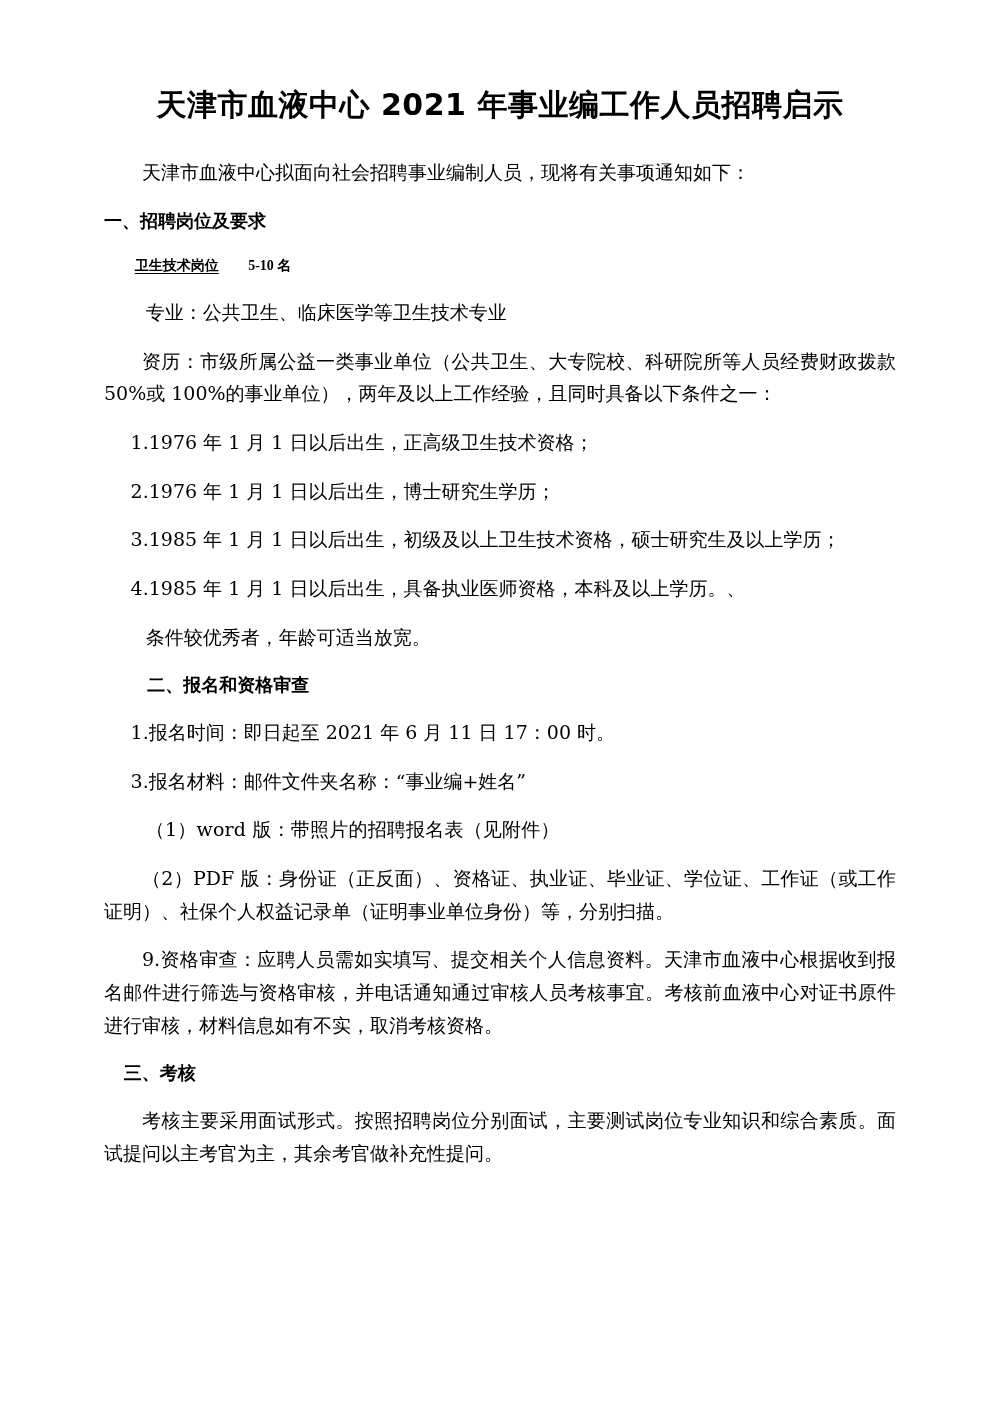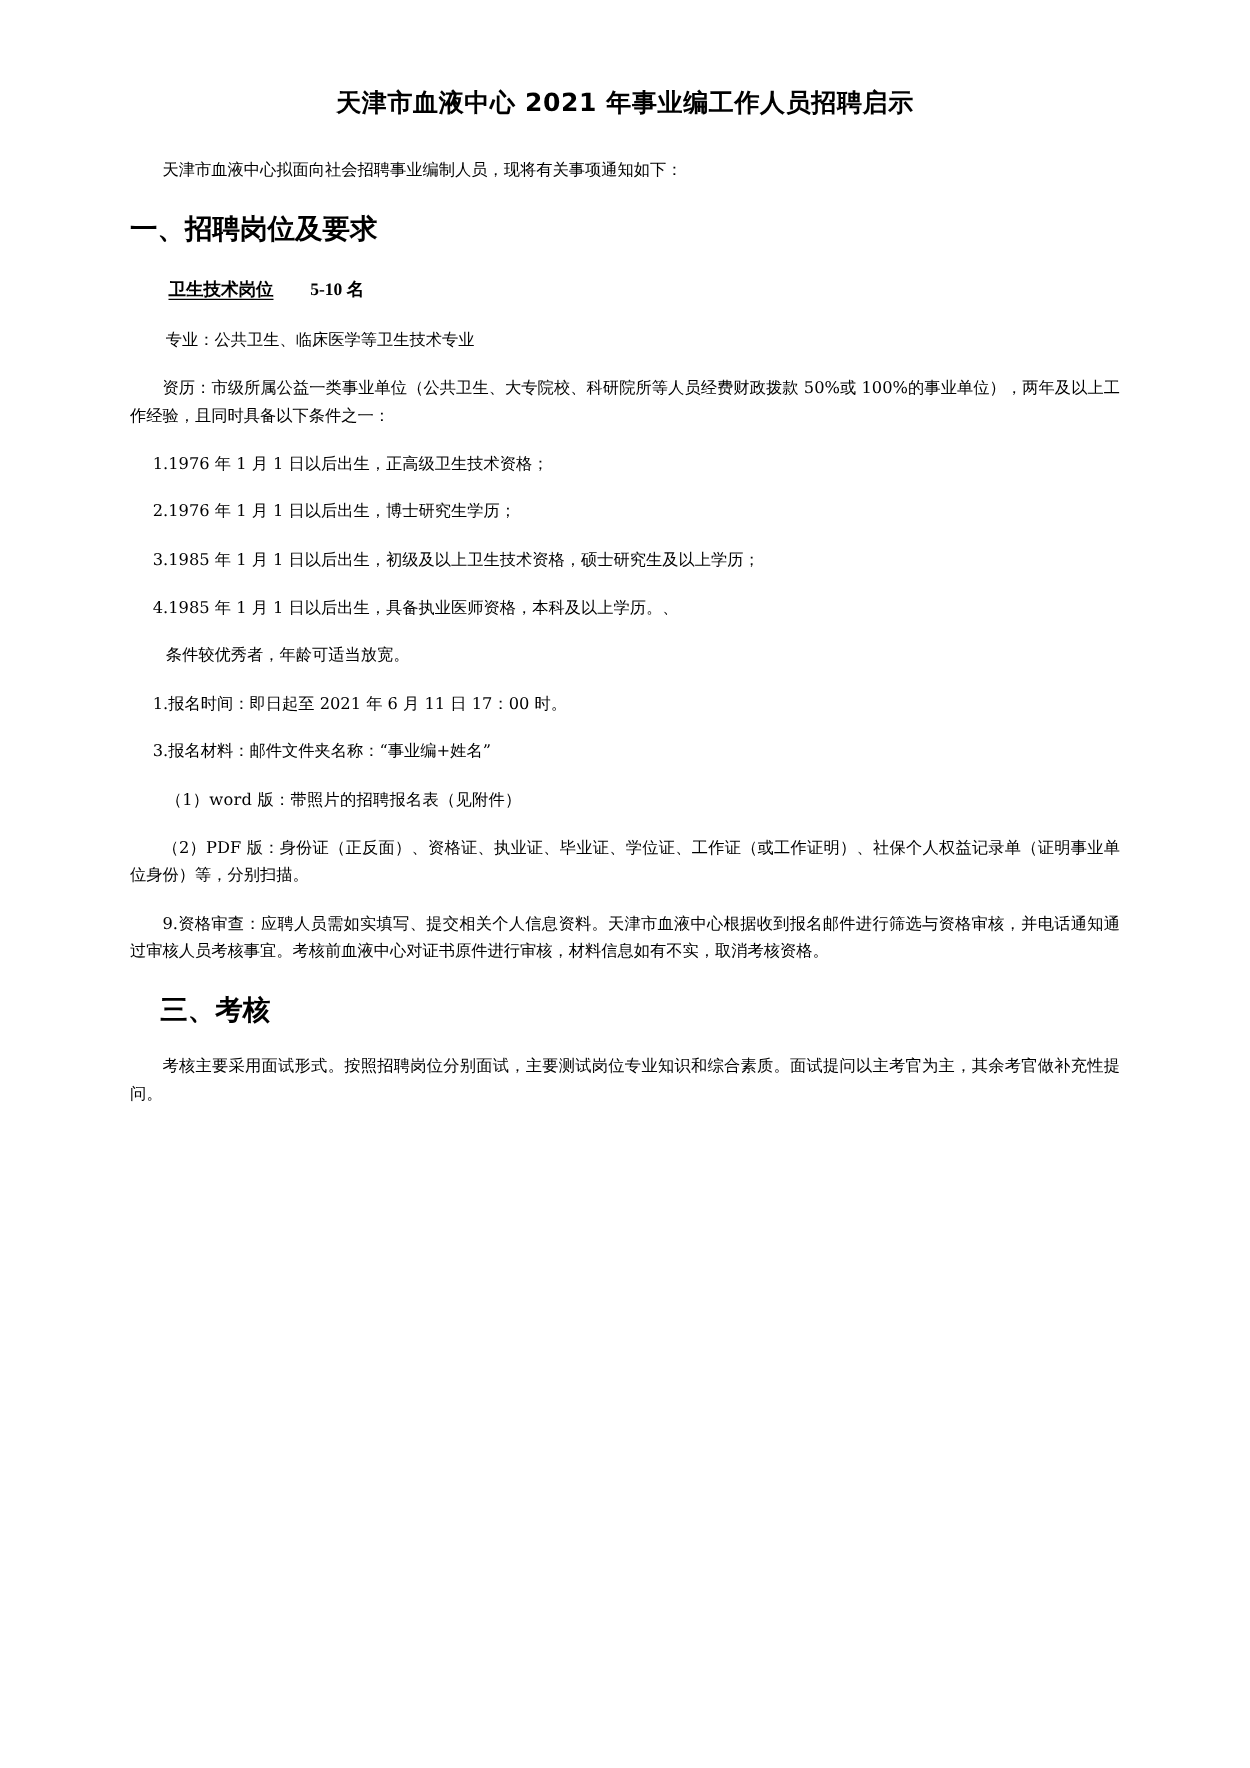--- a/index.html
+++ b/index.html
@@ -18,36 +18,36 @@
     width: 1000px;
     height: 1414px;
     box-sizing: border-box;
     padding: 60px 104px 40px 104px;
     position: relative;
   }
   .doc-title {
     text-align: center;
     font-family: "DejaVu Sans", "Liberation Sans", sans-serif;
     font-weight: bold;
-    font-size: 20px;
+    font-size: 30px;
     letter-spacing: 0.5px;
-    margin: 8px 0 30px 0;
+    margin: 24px 0 30px 0;
     line-height: 1.4;
   }
   p {
     margin: 0 0 16px 0;
-    font-size: 13px;
+    font-size: 19px;
     line-height: 1.72;
     text-align: justify;
   }
   .indent1 { text-indent: 2em; }
   .heading-bold {
     font-family: "DejaVu Sans", "Liberation Sans", sans-serif;
     font-weight: bold;
-    font-size: 22px;
+    font-size: 18px;
     margin: 18px 0 16px 0;
     line-height: 1.6;
   }
   .heading-bold.center-ish { padding-left: 2.4em; }
   .heading-bold.small-indent { padding-left: 1.1em; }
   .sub-underline {
     font-family: Liberation Serif, serif;
     font-weight: bold;
     font-size: 14px;
     margin: 20px 0 18px 0;
@@ -96,20 +96,21 @@
 
   <p class="indent1 block-justify">资历：市级所属公益一类事业单位（公共卫生、大专院校、科研院所等人员经费财政拨款 50%或 100%的事业单位），两年及以上工作经验，且同时具备以下条件之一：</p>
 
   <p class="list-item">1.1976 年 1 月 1 日以后出生，正高级卫生技术资格；</p>
   <p class="list-item">2.1976 年 1 月 1 日以后出生，博士研究生学历；</p>
   <p class="list-item block-justify">3.1985 年 1 月 1 日以后出生，初级及以上卫生技术资格，硕士研究生及以上学历；</p>
   <p class="list-item">4.1985 年 1 月 1 日以后出生，具备执业医师资格，本科及以上学历。、</p>
 
   <p class="body-indent">条件较优秀者，年龄可适当放宽。</p>
 
+  <p class="heading-bold center-ish">二、报名和资格审查</p>
 
   <p class="list-item">1.报名时间：即日起至 2021 年 6 月 11 日 17：00 时。</p>
   <p class="list-item">3.报名材料：邮件文件夹名称：“事业编+姓名”</p>
   <p class="body-indent email">（1）word 版：带照片的招聘报名表（见附件）</p>
   <p class="indent1 block-justify">（2）PDF 版：身份证（正反面）、资格证、执业证、毕业证、学位证、工作证（或工作证明）、社保个人权益记录单（证明事业单位身份）等，分别扫描。</p>
   <p class="indent1 block-justify">9.资格审查：应聘人员需如实填写、提交相关个人信息资料。天津市血液中心根据收到报名邮件进行筛选与资格审核，并电话通知通过审核人员考核事宜。考核前血液中心对证书原件进行审核，材料信息如有不实，取消考核资格。</p>
 
   <p class="heading-bold small-indent">三、考核</p>
 
   <p class="indent1 block-justify">考核主要采用面试形式。按照招聘岗位分别面试，主要测试岗位专业知识和综合素质。面试提问以主考官为主，其余考官做补充性提问。</p>

